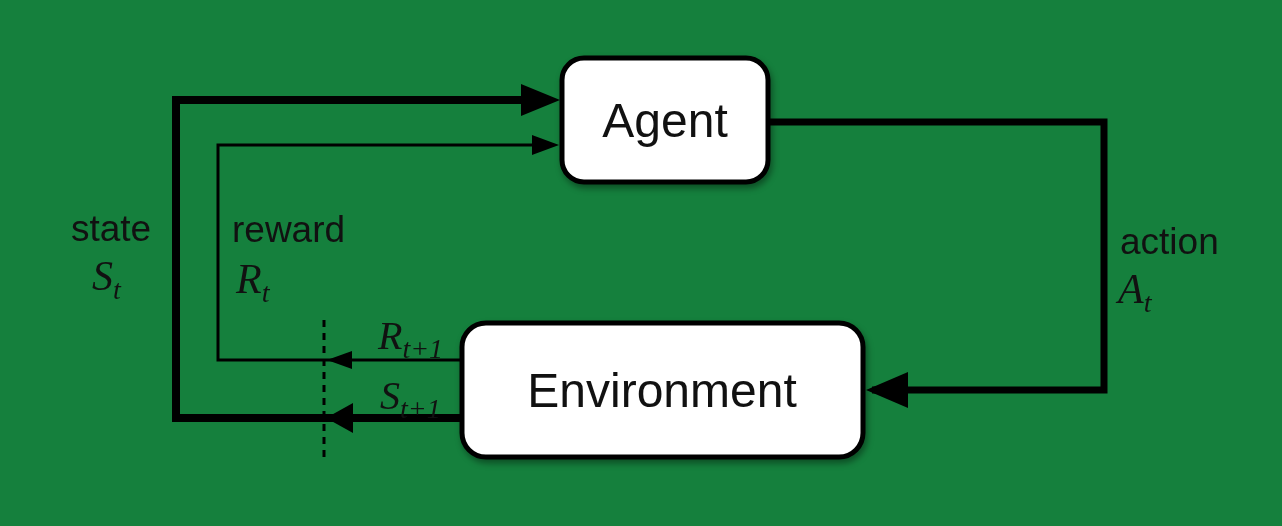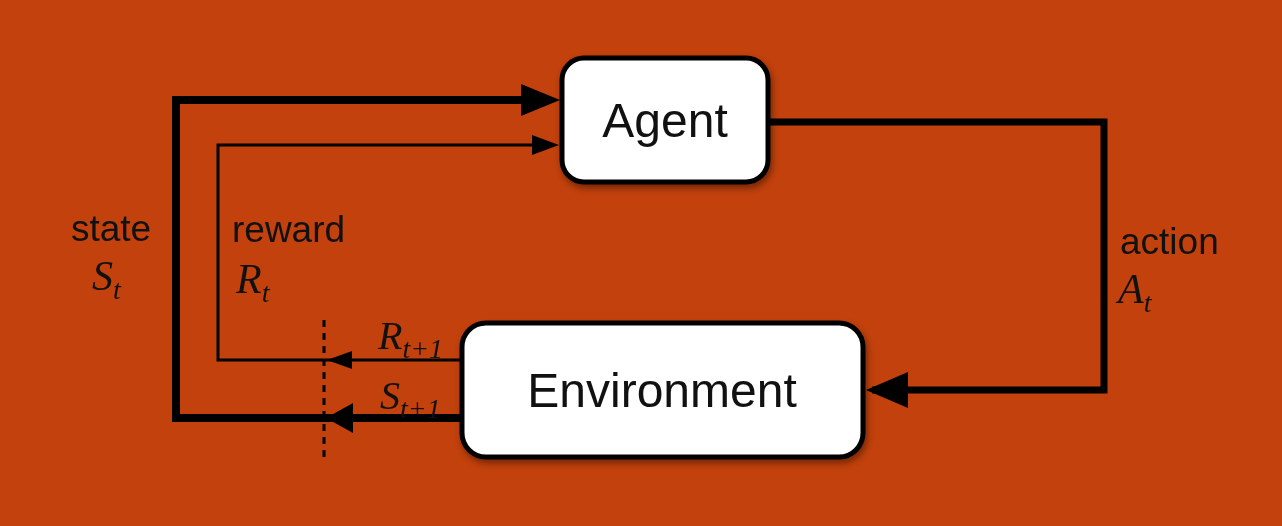--- a/index.html
+++ b/index.html
@@ -4,21 +4,21 @@
 <style>
   html, body {
     margin: 0;
     padding: 0;
     background: #ffffff;
   }
   .canvas {
     position: relative;
     width: 1282px;
     height: 526px;
-    background: #c2410c;
+    background: #15803d;
     overflow: hidden;
     font-family: "Liberation Sans", sans-serif;
   }
   svg { display: block; }
   .node-box {
     fill: #ffffff;
     stroke: #000000;
     stroke-width: 5;
     filter: drop-shadow(2px 4px 3px rgba(0,0,0,0.38));
   }

